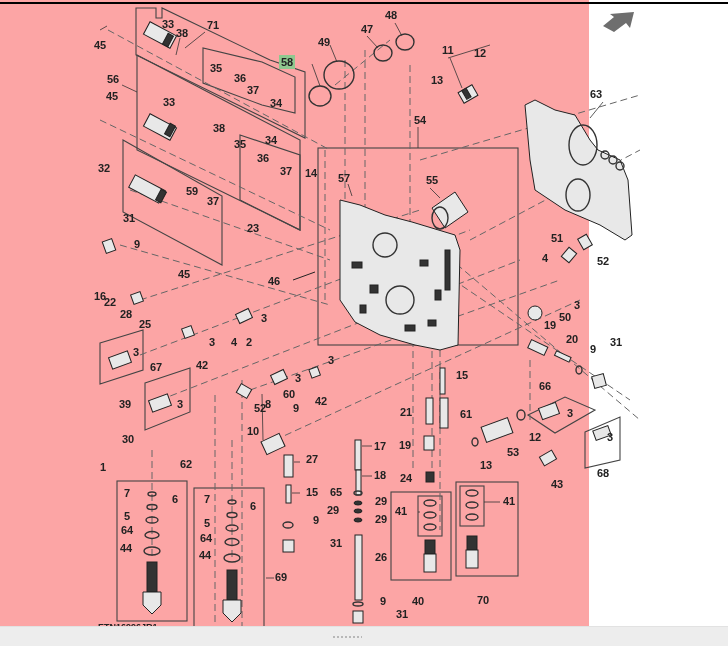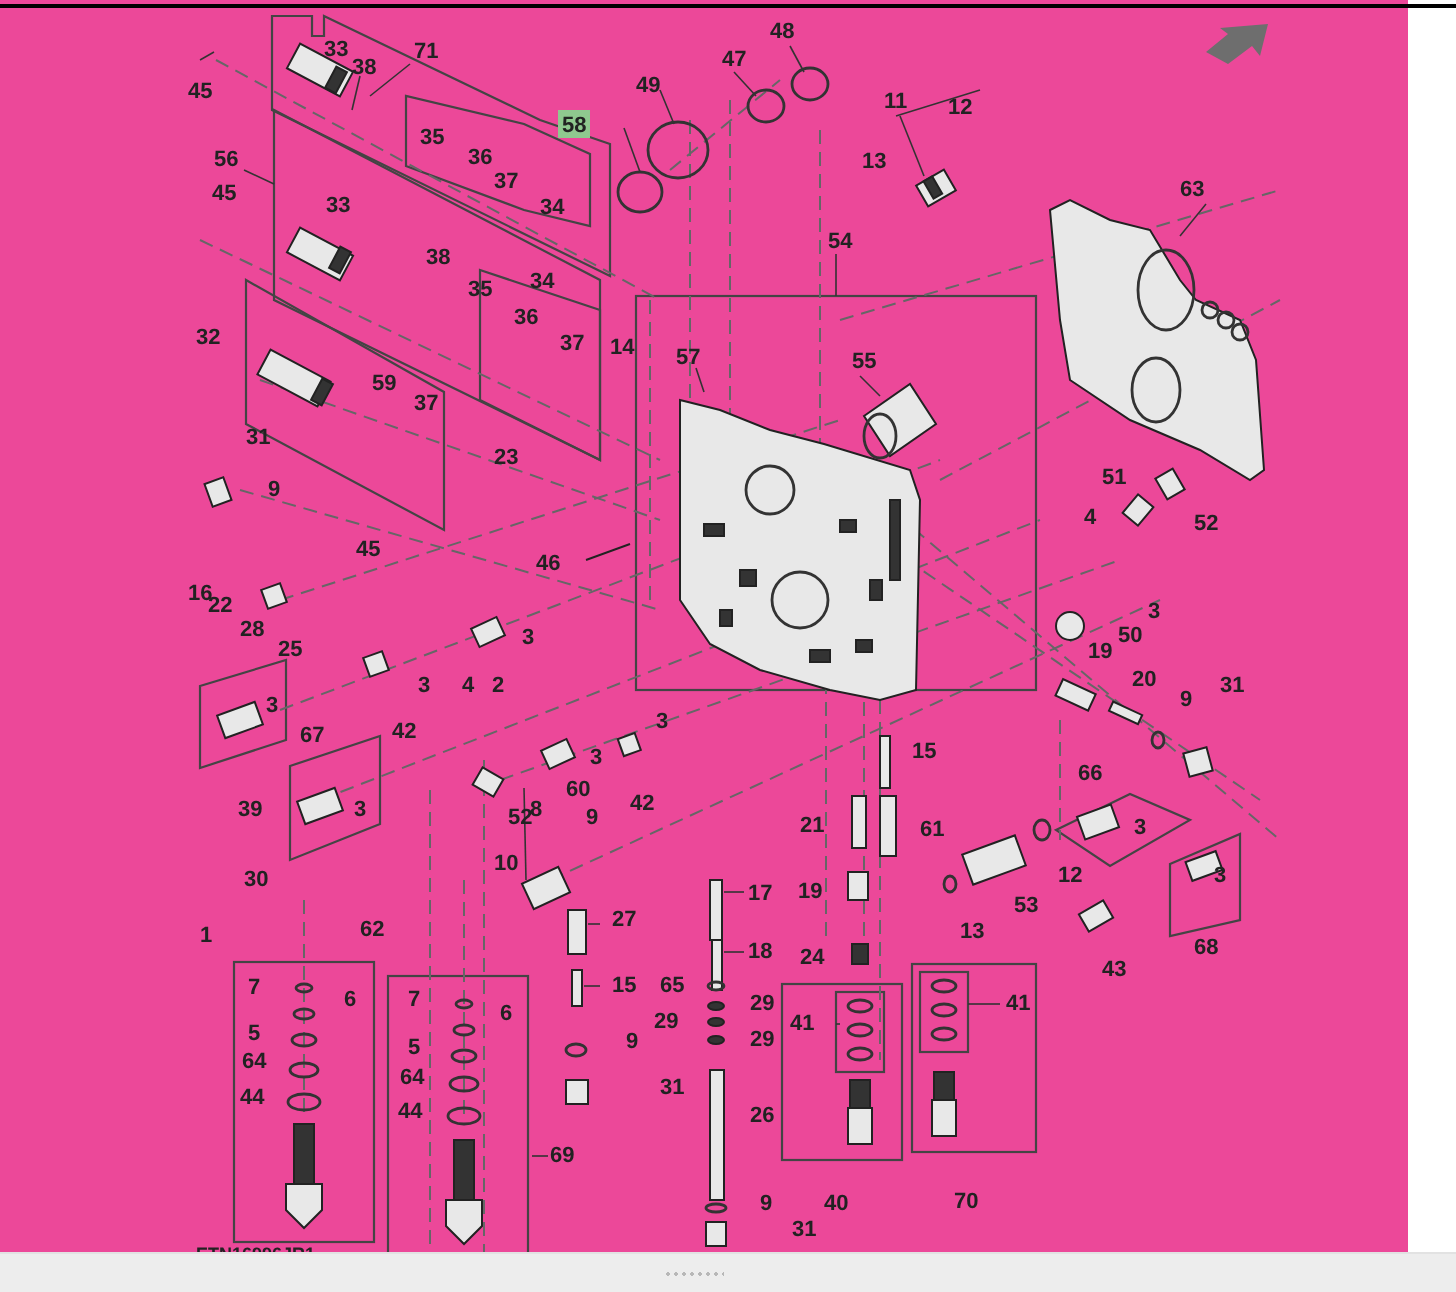--- a/index.html
+++ b/index.html
@@ -1,17 +1,17 @@
 <!DOCTYPE html>
 <html><head>
 <meta charset="utf-8">
 <style>
   html,body{margin:0;padding:0;background:#fff;}
   body{width:728px;height:646px;position:relative;overflow:hidden;font-family:"Liberation Sans",sans-serif;}
-  #viewer{position:absolute;left:0;top:0;width:704px;height:626px;background:#ec4899;}
+  #viewer{position:absolute;left:0;top:0;width:589px;height:626px;background:#fca5a5;}
   #topline{position:absolute;left:0;top:2px;width:728px;height:2px;background:#000;}
   #splitter{position:absolute;left:0;top:626px;width:728px;height:20px;background:#ededed;border-top:1px solid #e2e2e2;}
   #grip{position:absolute;left:332px;top:8px;width:30px;height:4px;
         background-image:radial-gradient(circle,#b8b8b8 0.8px,transparent 1px);background-size:4px 4px;}
   svg#diagram{position:absolute;left:0;top:0;}
   .lbl{font-family:"Liberation Sans",sans-serif;font-weight:bold;font-size:11px;fill:#222;}
   .dash{stroke:#666;stroke-width:1;fill:none;stroke-dasharray:7 4;}
   .box{stroke:#444;stroke-width:1.1;fill:none;}
   .lead{stroke:#333;stroke-width:0.8;fill:none;}
   .part{stroke:#222;stroke-width:1;fill:#e8e8e8;}

